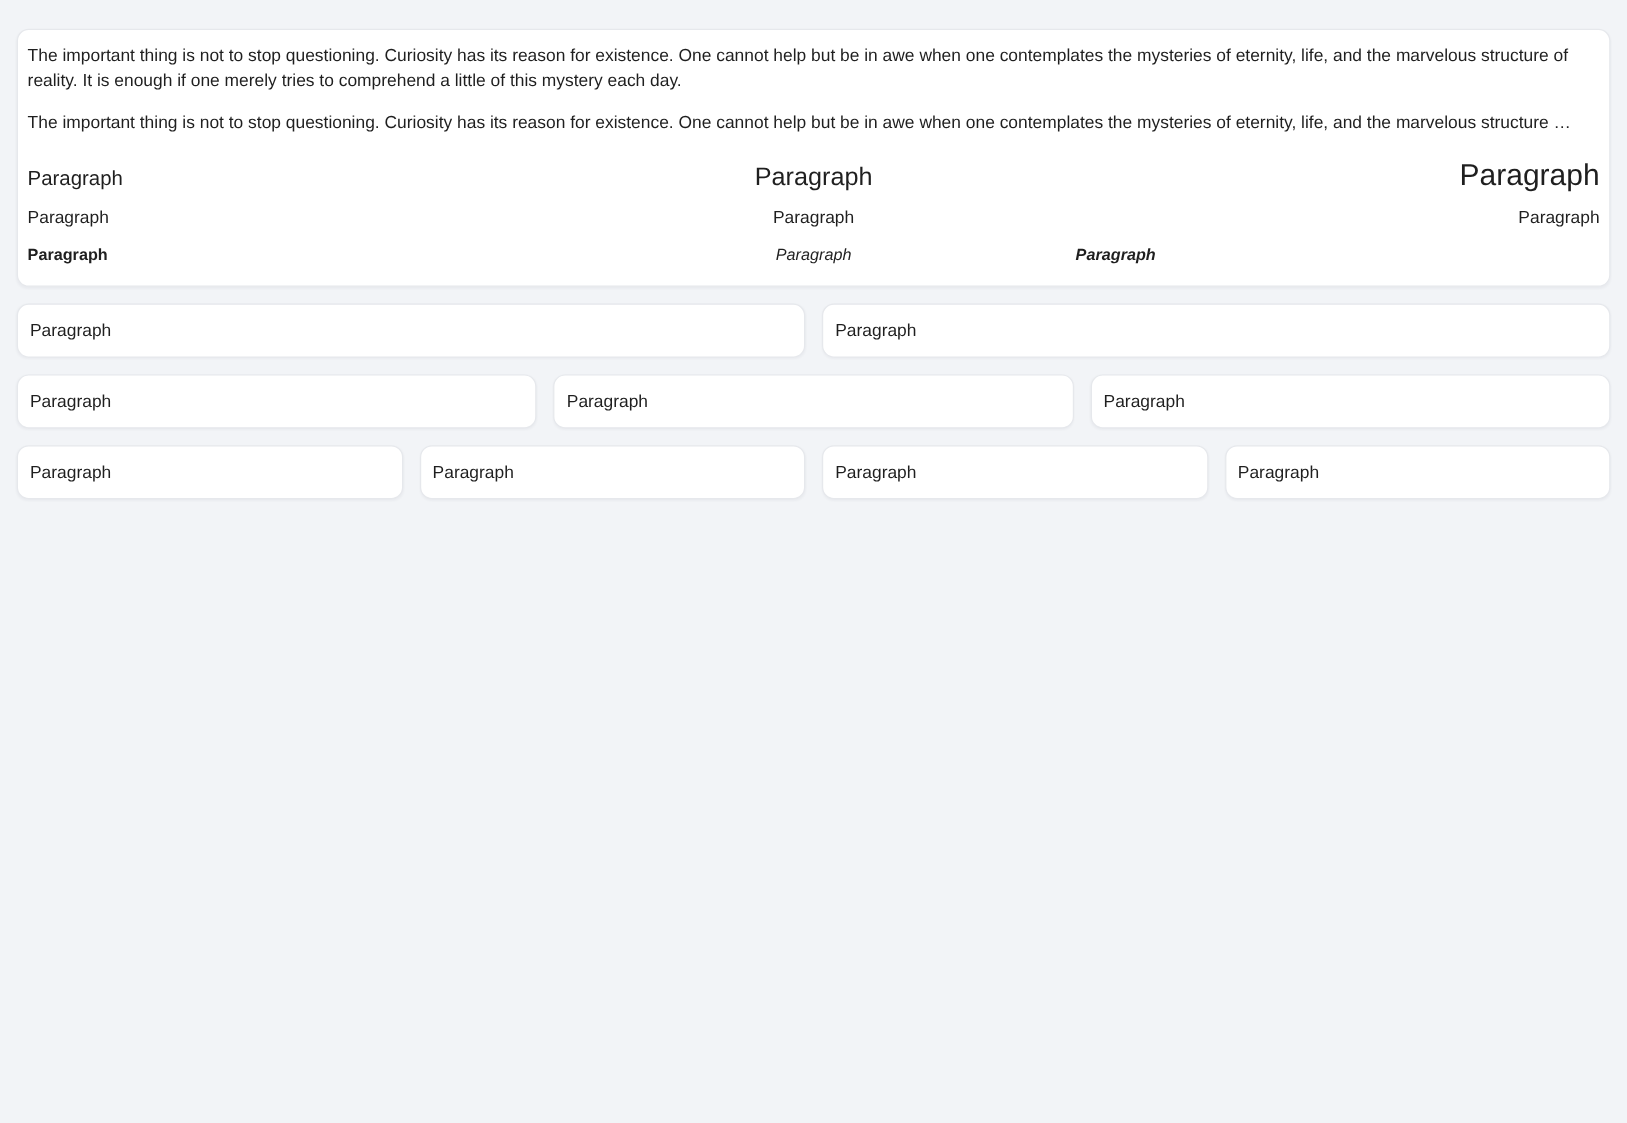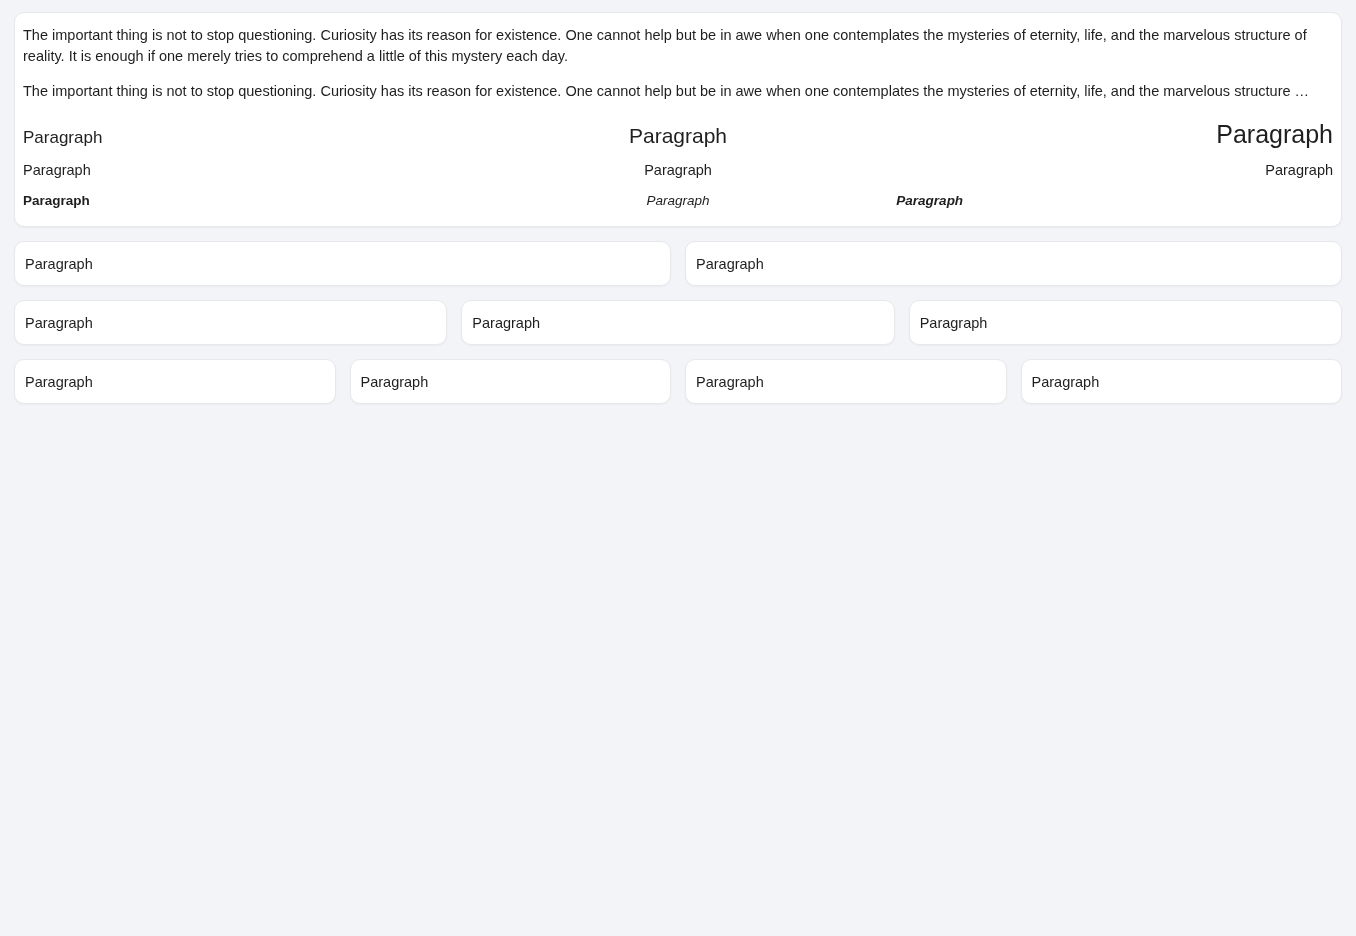--- a/index.html
+++ b/index.html
@@ -11,21 +11,21 @@
     font-family: "Liberation Sans", sans-serif;
     color: #1f1f1f;
     -webkit-font-smoothing: antialiased;
   }
 
   .page {
     width: 1356px;
     min-height: 936px;
     background: #f2f4f7;
     box-sizing: border-box;
-    padding: 12px 14px 0 14px;
+    padding: 24px 14px 0 14px;
   }
 
   .card {
     background: #ffffff;
     border: 1px solid #e6e8ec;
     border-radius: 10px;
     box-shadow: 0 1px 2px rgba(16,24,40,0.04);
     box-sizing: border-box;
   }
 

